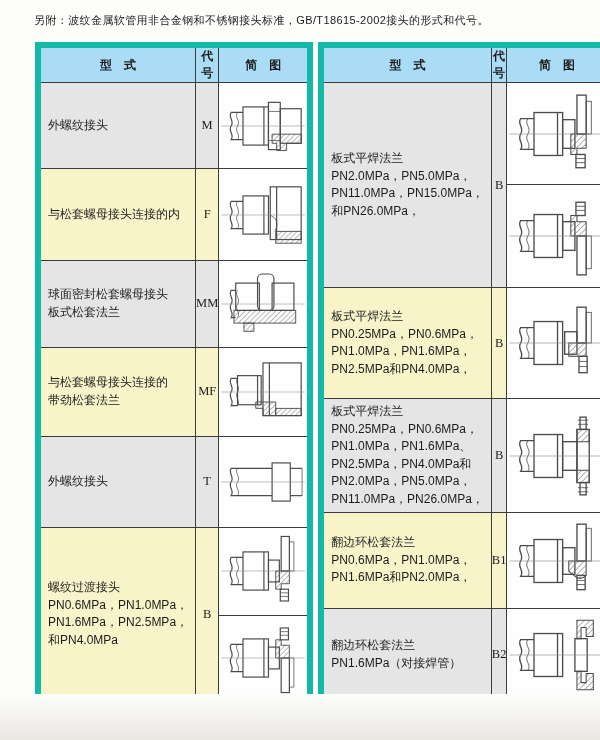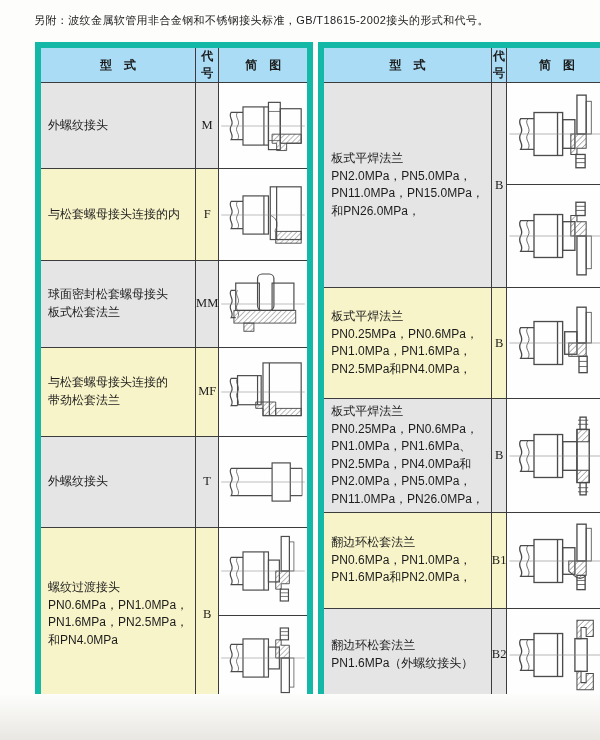--- a/index.html
+++ b/index.html
@@ -315,21 +315,21 @@
               <path class="h" d="M60 44 h17 v14 q-6 6 -12 0 l-5 -4 z"></path>
               <rect class="s" x="68" y="58" width="8" height="14"></rect>
               <line class="s t" x1="68" y1="63" x2="76" y2="63"></line>
               <line class="s t" x1="68" y1="67" x2="76" y2="67"></line>
               <line class="cl" x1="2" y1="44" x2="94" y2="44"></line>
             </svg></td>
         </tr>
         <tr style="height:95px">
           <td class="type">
             <div class="tline">翻边环松套法兰</div>
-            <div class="tline">PN1.6MPa（外螺纹接头）</div>
+            <div class="tline">PN1.6MPa（对接焊管）</div>
           </td>
           <td class="code">B2</td>
           <td class="diag-cell"><svg class="diag diag-r" viewBox="0 0 96 88">
               <path class="s" d="M26 29 H13 c-4 5 4 9 0 15 c-4 6 4 9 0 15 H26"></path>
               <path class="s t" d="M20 29 c-4 5 4 9 0 15 c-4 6 4 9 0 15"></path>
               <rect class="s" x="26" y="23" width="28" height="42"></rect>
               <line class="s" x1="49" y1="23" x2="49" y2="65"></line>
               <rect class="s" x="66" y="28" width="12" height="32"></rect>
               <path class="h" d="M68 28 v-18 h16 v16 h-7 v-9 h-5 v11 z"></path>
               <path class="h" d="M68 60 v18 h16 v-16 h-7 v9 h-5 v-11 z"></path>

